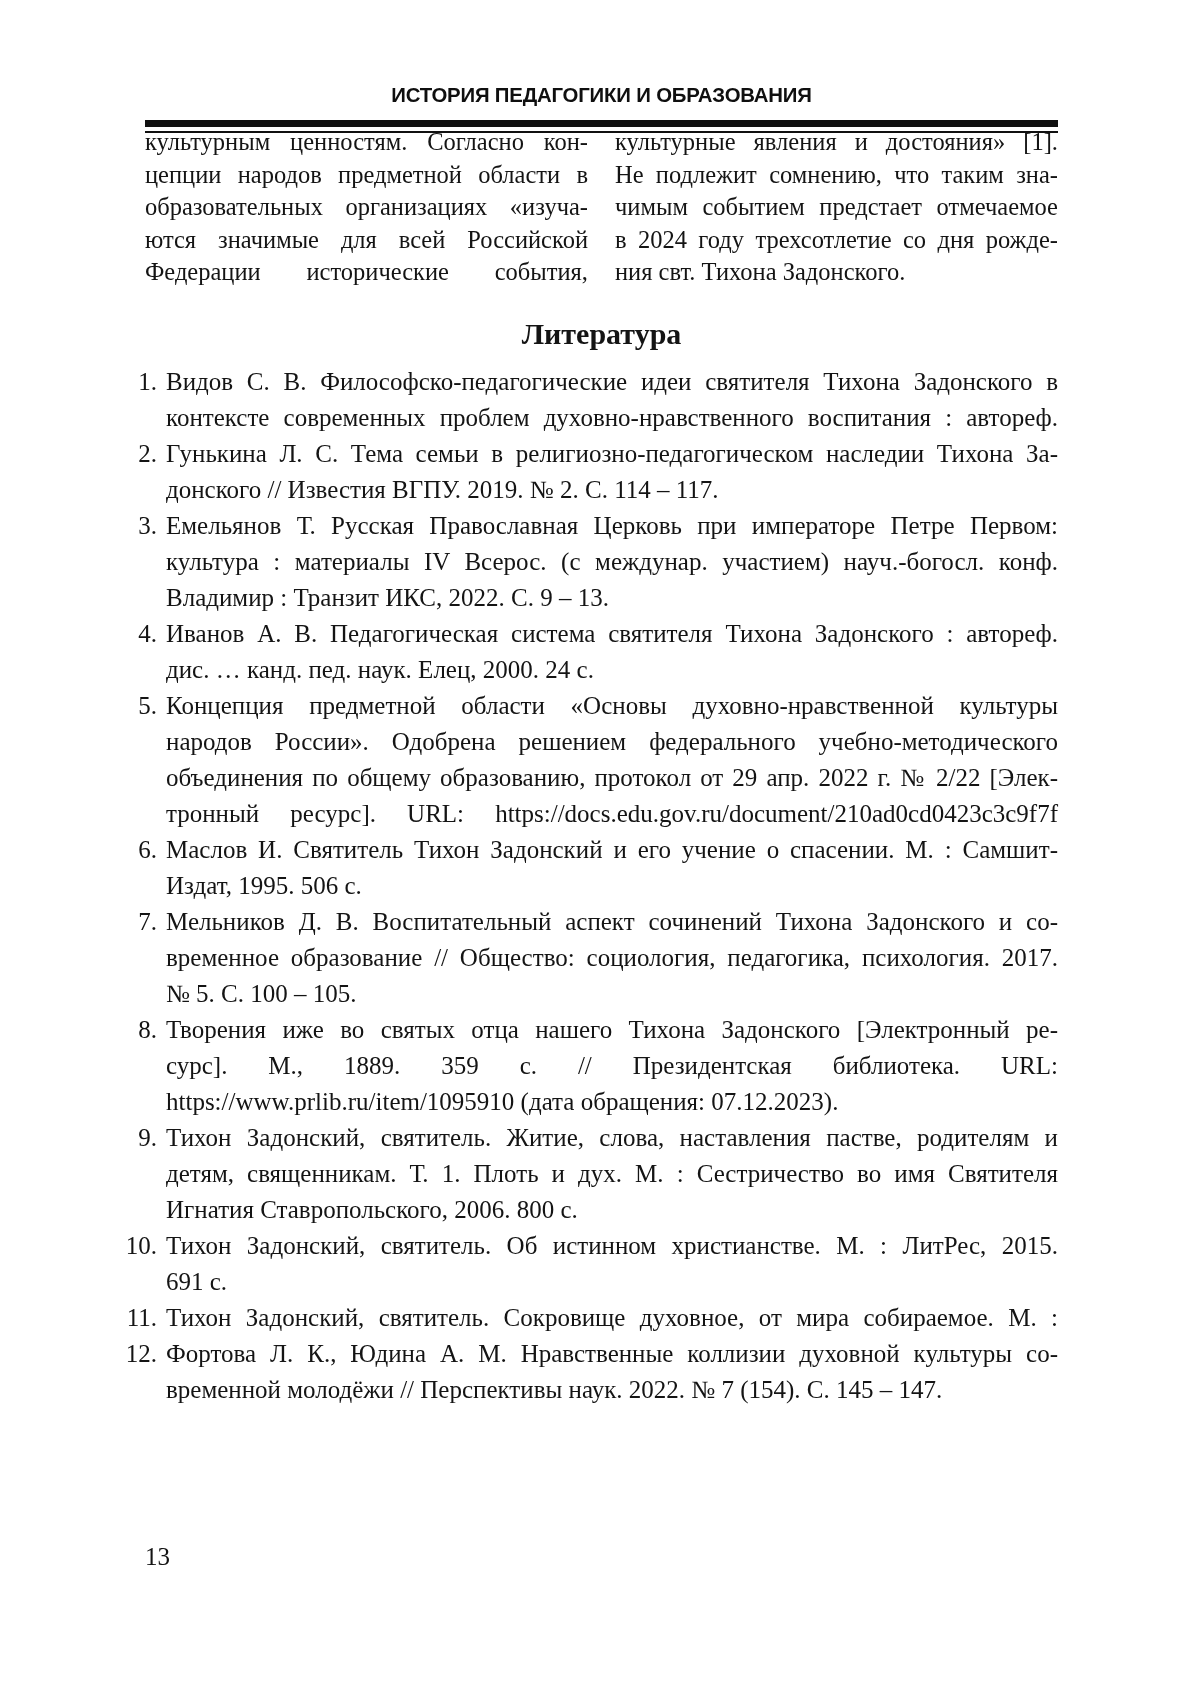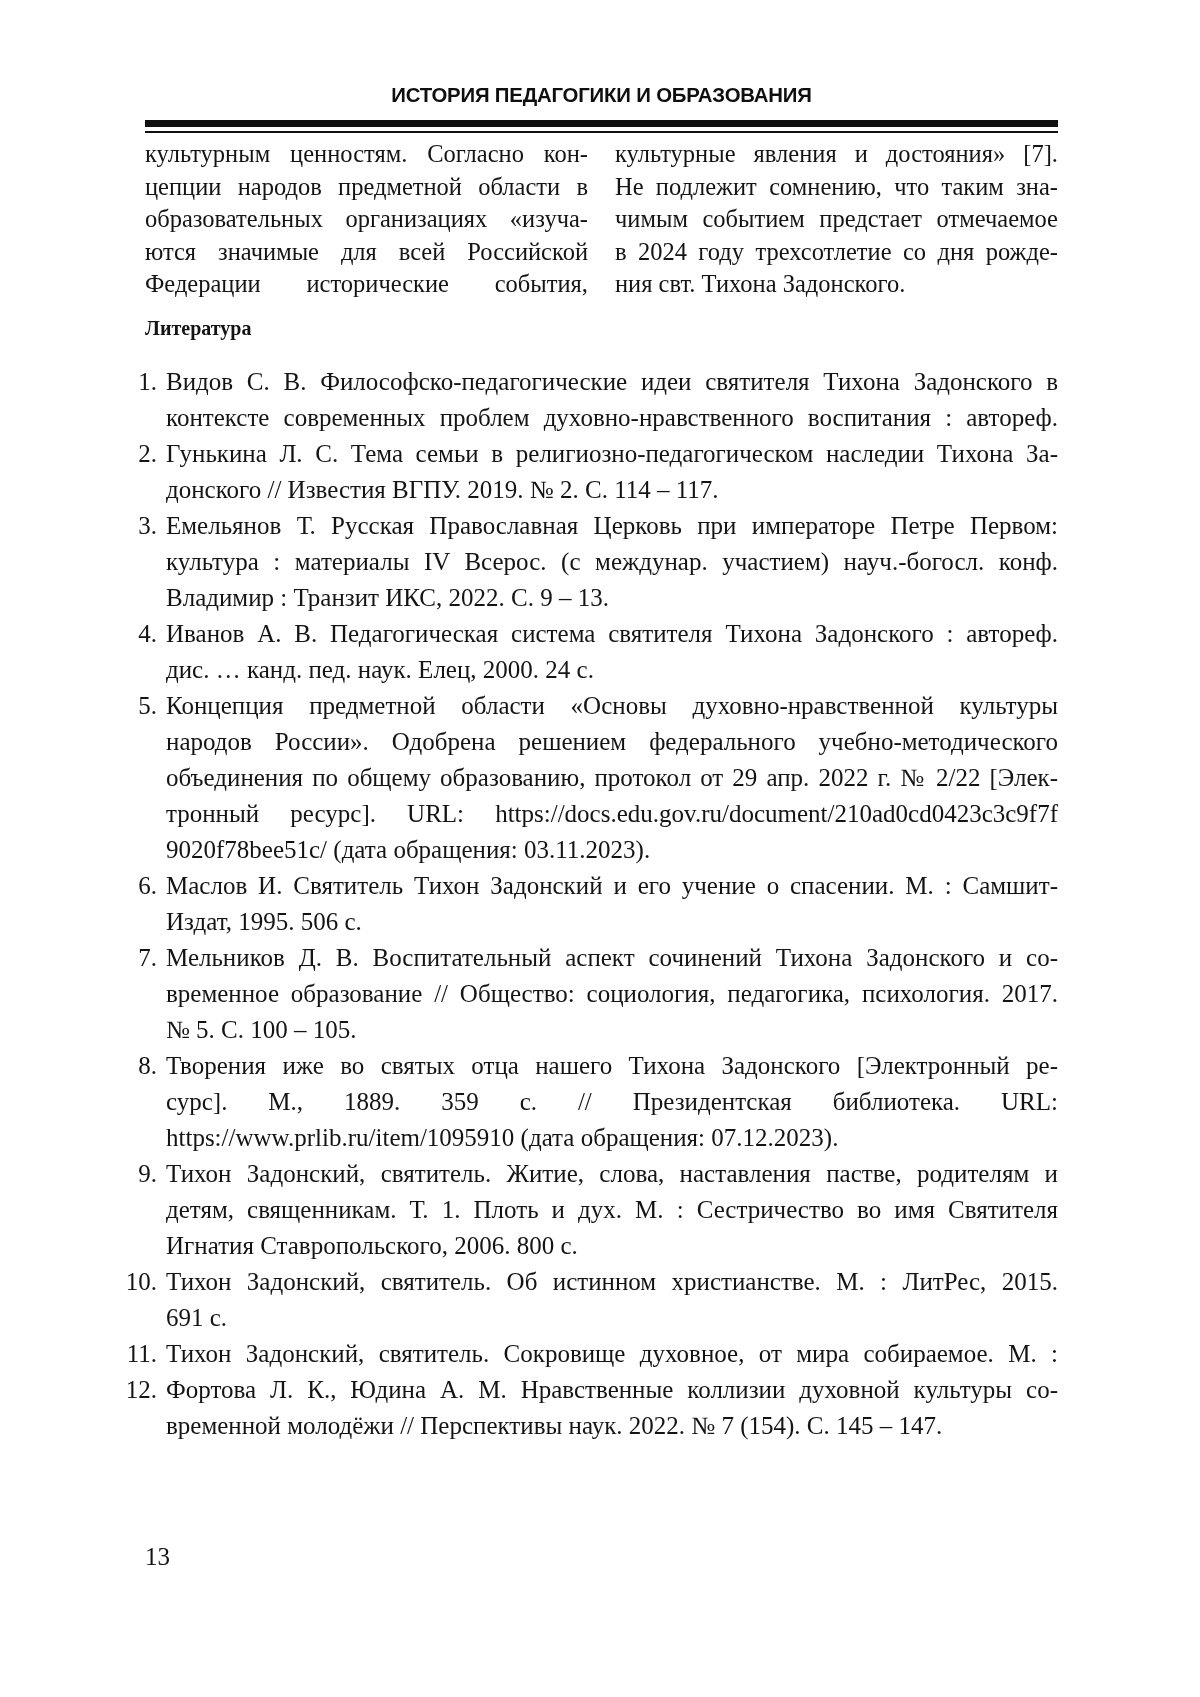--- a/index.html
+++ b/index.html
@@ -22,38 +22,38 @@
     transform:scaleX(0.97);
   }
   .header-rule{
     position:absolute;top:120px;left:145px;width:913px;
     height:4px;
     border-top:7px solid #101010;
     border-bottom:2px solid #101010;
   }
   
   .intro{
-    position:absolute;top:138px;left:145px;width:913px;
+    position:absolute;top:126px;left:145px;width:913px;
     display:flex;gap:27px;
   }
   .intro-col{
     width:445px;
     font-size:24.5px;line-height:32.6px;
   }
   
   .tline{
     text-align:justify;
     text-align-last:justify;
     white-space:normal;
   }
   .tline.tend{text-align-last:left;}
   
   .bib-heading{
     position:absolute;top:317px;left:145px;width:913px;
-    font-weight:700;font-size:20px;
+    text-align:center;font-weight:700;font-size:30px;
   }
   .reflist{
     position:absolute;top:364px;left:166px;width:892px;
     font-size:25px;line-height:36px;
   }
   .refitem{position:relative;}
   .refnum{
     position:absolute;
     right:calc(100% + 9px);
     top:0;
@@ -77,21 +77,21 @@
 
   <div class="intro">
     <div class="intro-col">
         <div class="tline">культурным ценностям. Согласно кон-</div>
         <div class="tline">цепции народов предметной области в</div>
         <div class="tline">образовательных организациях «изуча-</div>
         <div class="tline">ются значимые для всей Российской</div>
         <div class="tline">Федерации исторические события,</div>
       </div>
     <div class="intro-col">
-        <div class="tline">культурные явления и достояния» [7].</div>
+        <div class="tline">культурные явления и достояния» [1].</div>
         <div class="tline">Не подлежит сомнению, что таким зна-</div>
         <div class="tline">чимым событием предстает отмечаемое</div>
         <div class="tline">в 2024 году трехсотлетие со дня рожде-</div>
         <div class="tline tend">ния свт. Тихона Задонского.</div>
       </div>
   </div>
 
   <div class="bib-heading">Литература</div>
 
   <div class="reflist">
@@ -124,21 +124,20 @@
           <div class="tline tend">дис. … канд. пед. наук. Елец, 2000. 24 с.</div>
         </div>
       </div>
       <div class="refitem">
         <span class="refnum">5.</span>
         <div class="reflines">
           <div class="tline">Концепция предметной области «Основы духовно-нравственной культуры</div>
           <div class="tline">народов России». Одобрена решением федерального учебно-методического</div>
           <div class="tline">объединения по общему образованию, протокол от 29 апр. 2022 г. № 2/22 [Элек-</div>
           <div class="tline">тронный ресурс]. URL: https://docs.edu.gov.ru/document/210ad0cd0423c3c9f7f</div>
-          <div class="tline tend">9020f78bee51c/ (дата обращения: 03.11.2023).</div>
         </div>
       </div>
       <div class="refitem">
         <span class="refnum">6.</span>
         <div class="reflines">
           <div class="tline">Маслов И. Святитель Тихон Задонский и его учение о спасении. М. : Самшит-</div>
           <div class="tline tend">Издат, 1995. 506 с.</div>
         </div>
       </div>
       <div class="refitem">

